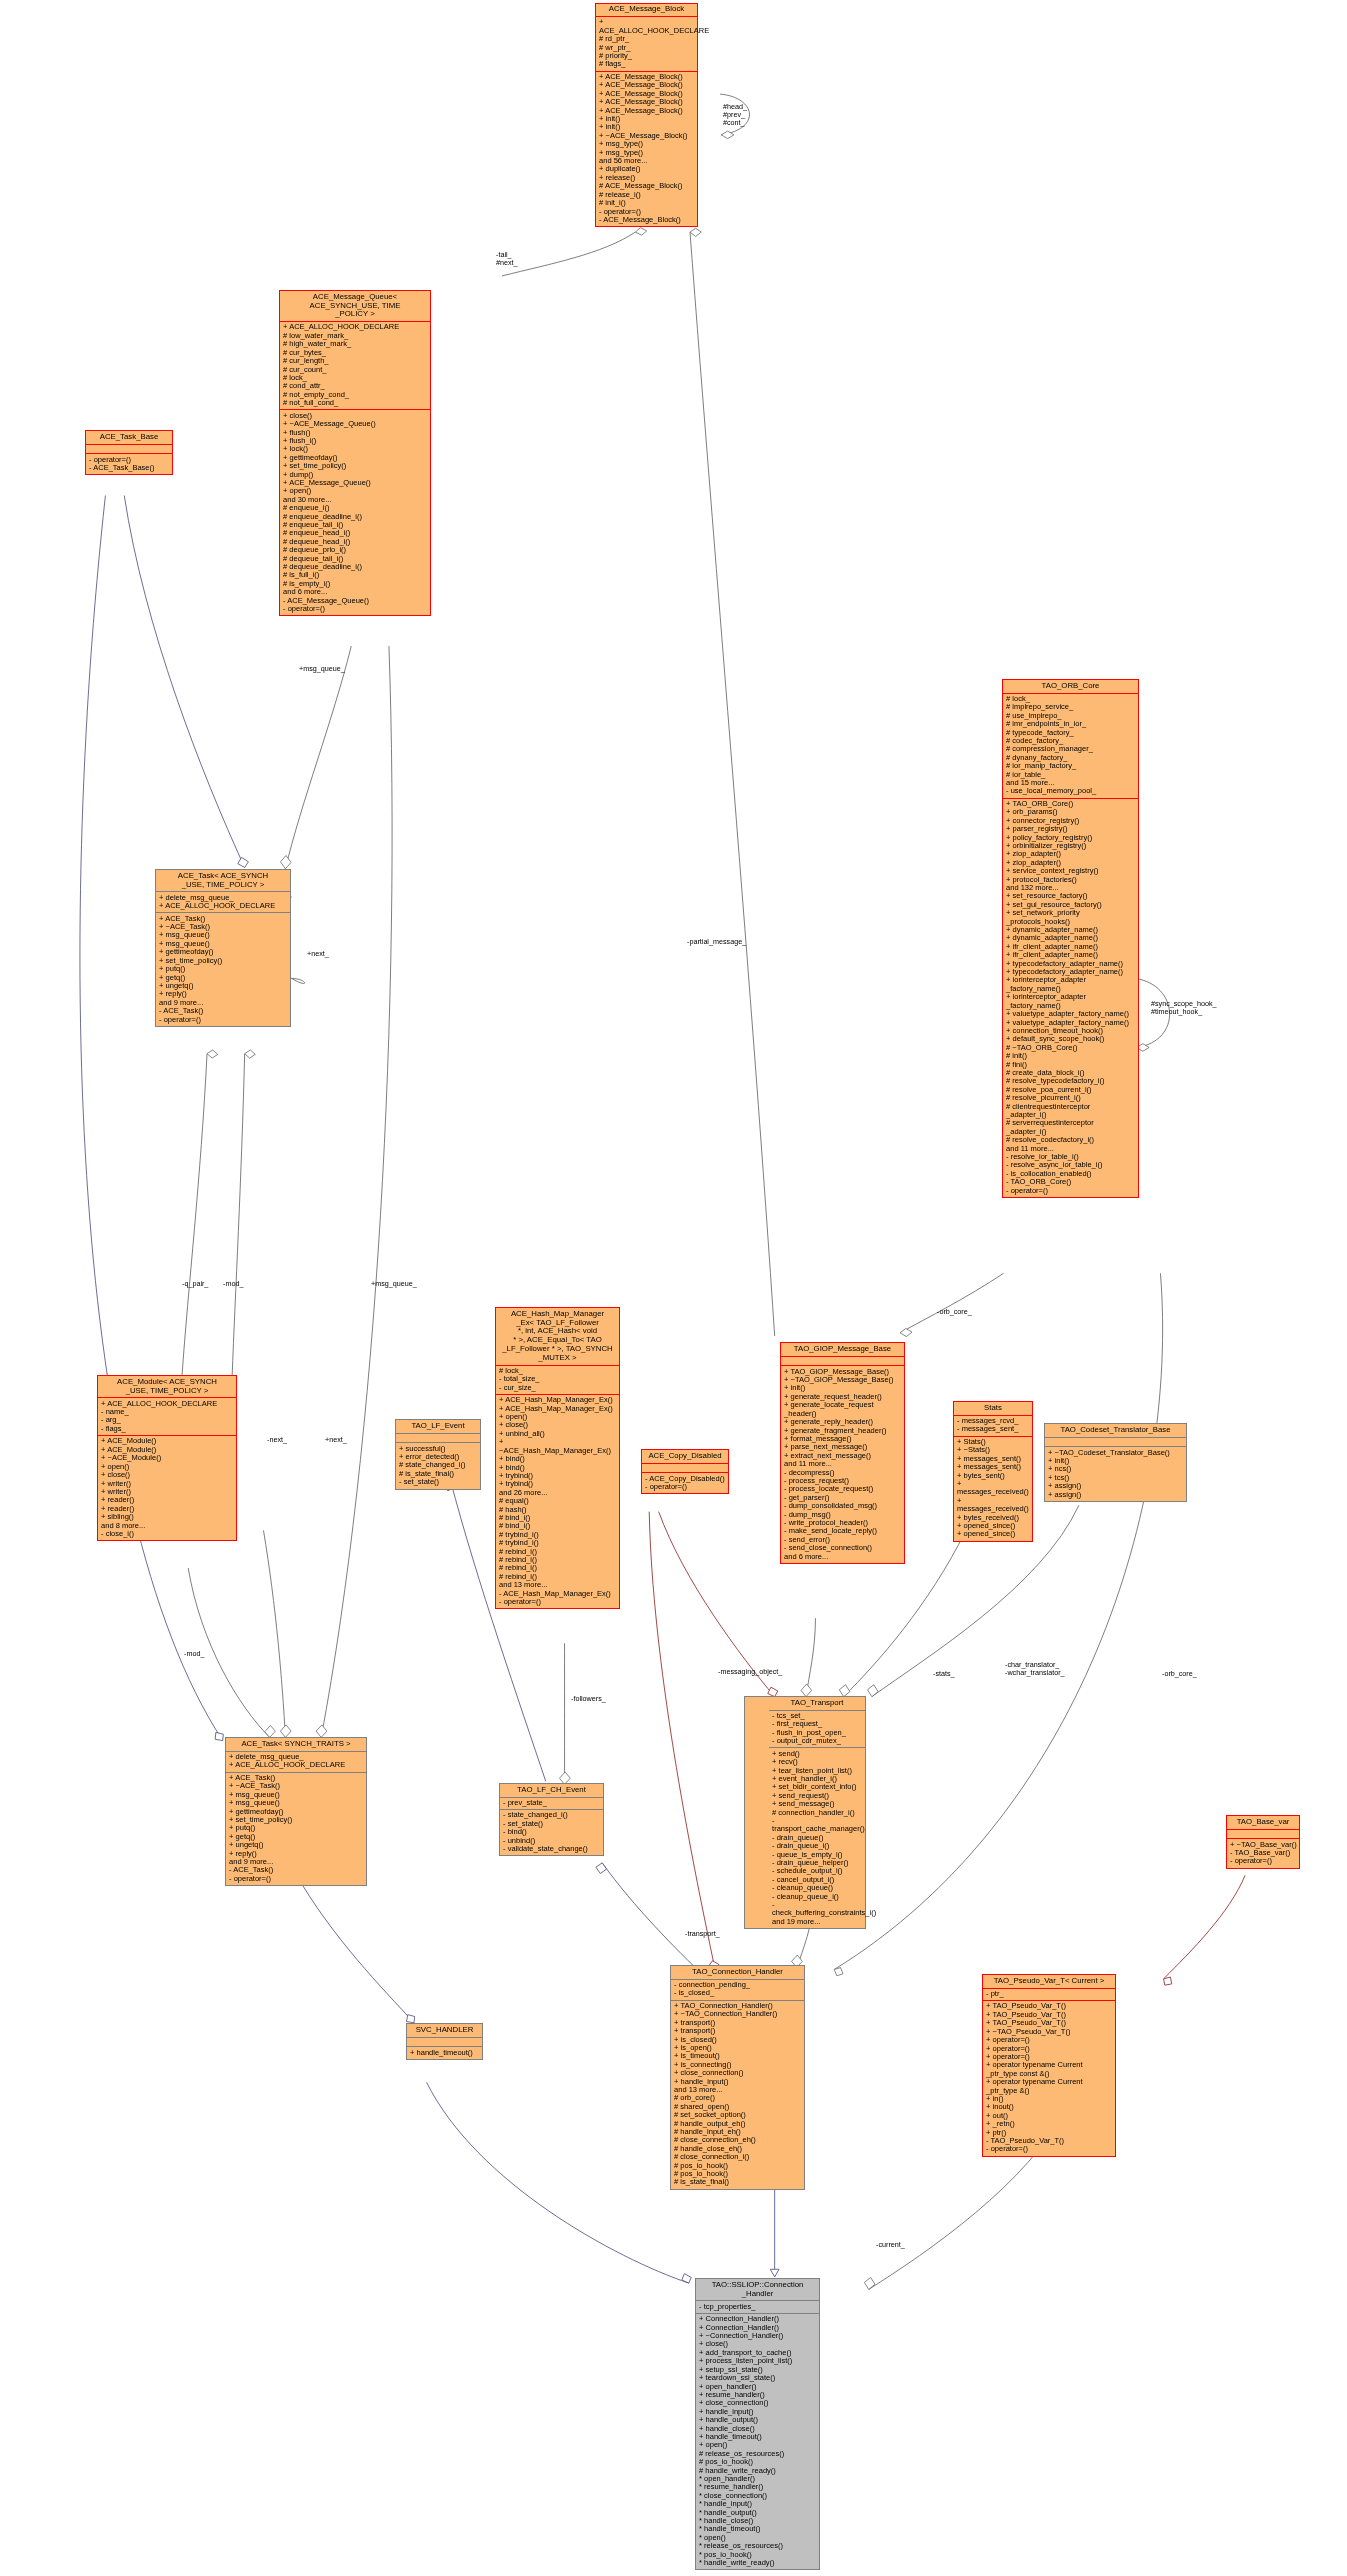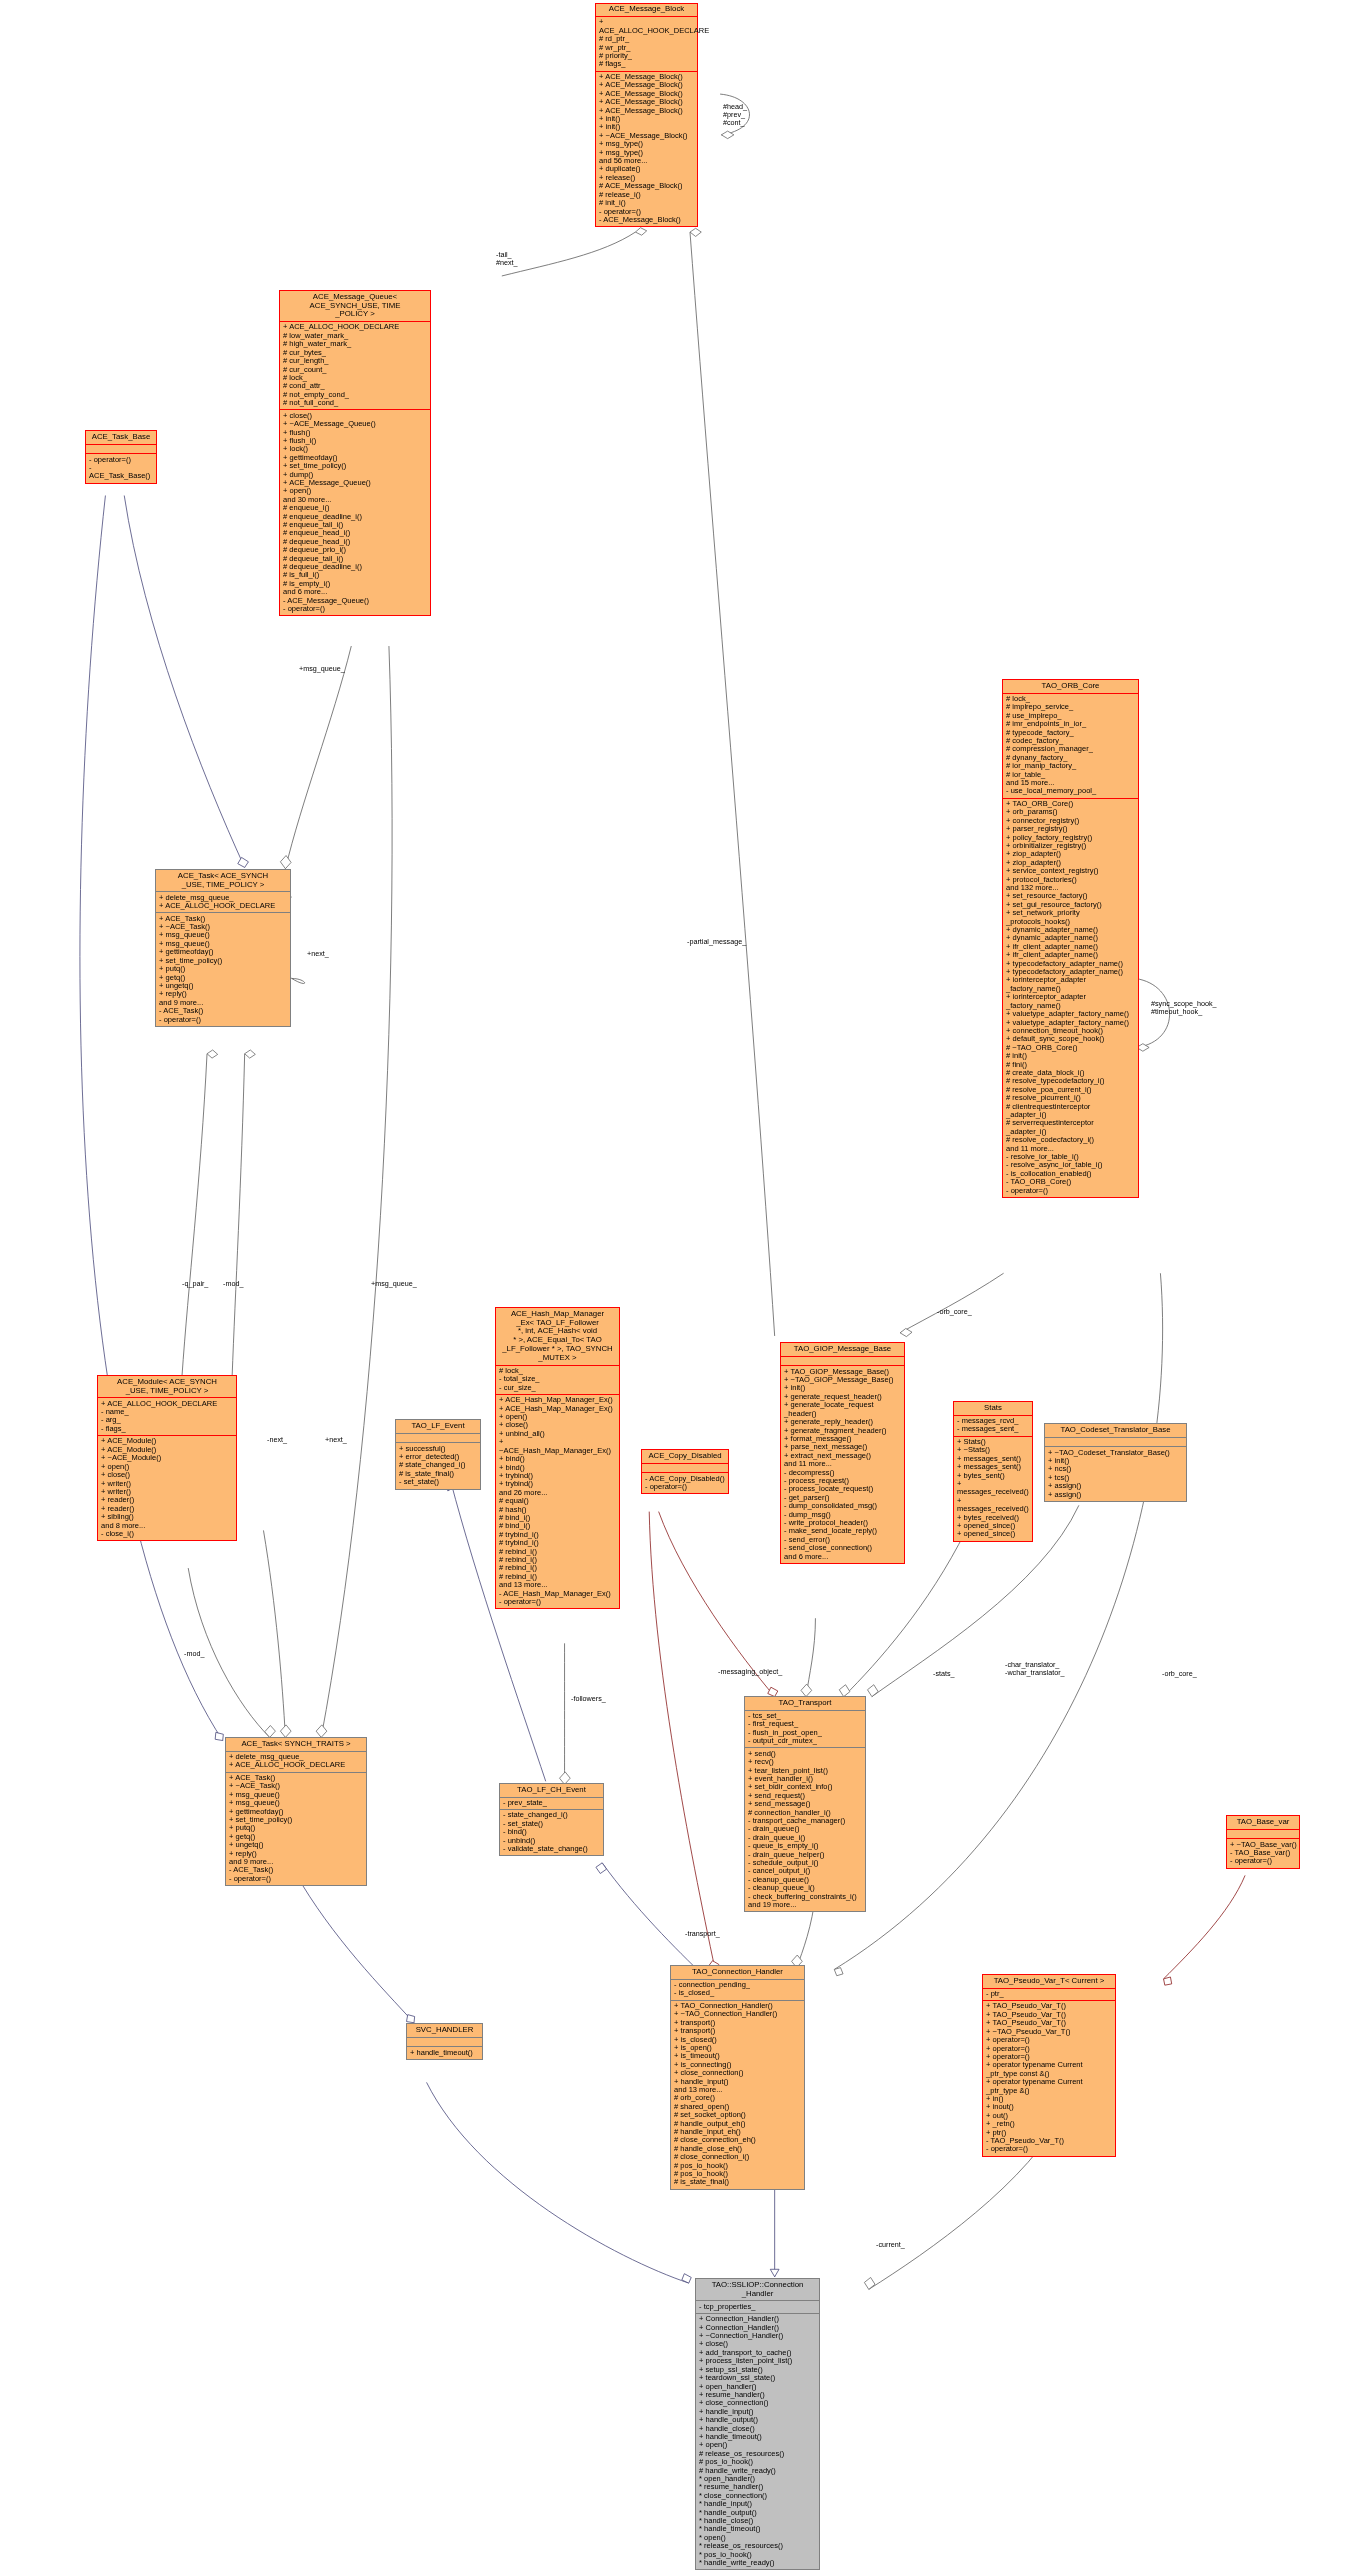--- a/index.html
+++ b/index.html
@@ -208,21 +208,21 @@
 # dequeue_prio_i()
 # dequeue_tail_i()
 # dequeue_deadline_i()
 # is_full_i()
 # is_empty_i()
 and 6 more...
 - ACE_Message_Queue()
 - operator=()</div>
   </div>
 
-  <div class="node red" style="left:85px;top:430px;width:72px;">
+  <div class="node red" style="left:85px;top:430px;width:88px;">
     <div class="title">ACE_Task_Base</div>
     <div class="attrs"></div>
     <div class="ops">- operator=()
 - ACE_Task_Base()</div>
   </div>
 
   <div class="node" style="left:155px;top:869px;width:136px;">
     <div class="title">ACE_Task&lt; ACE_SYNCH
 _USE, TIME_POLICY &gt;</div>
     <div class="attrs">+ delete_msg_queue_
@@ -456,21 +456,21 @@
   <div class="node" style="left:499px;top:1783px;width:105px;">
     <div class="title">TAO_LF_CH_Event</div>
     <div class="attrs">- prev_state_</div>
     <div class="ops">- state_changed_i()
 - set_state()
 - bind()
 - unbind()
 - validate_state_change()</div>
   </div>
 
-  <div class="node" style="left:744px;top:1696px;width:122px;">
+  <div class="node" style="left:744px;top:1696px;width:122px;padding-left:24px;">
     <div class="title">TAO_Transport</div>
     <div class="attrs">- tcs_set_
 - first_request_
 - flush_in_post_open_
 - output_cdr_mutex_</div>
     <div class="ops">+ send()
 + recv()
 + tear_listen_point_list()
 + event_handler_i()
 + set_bidir_context_info()

